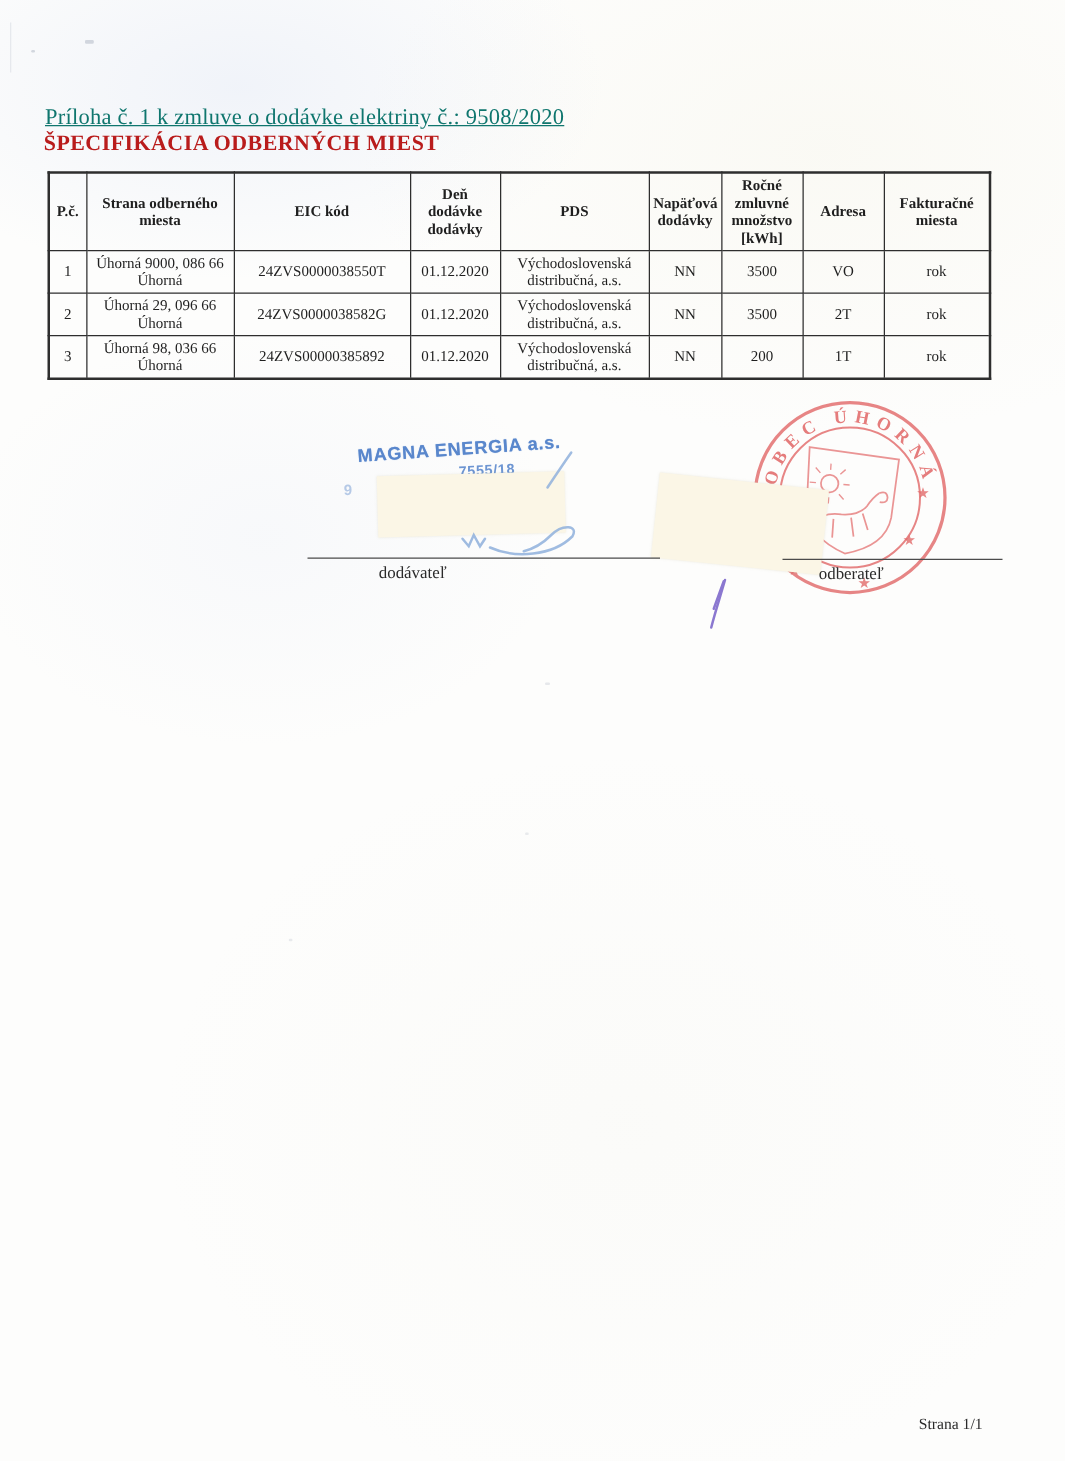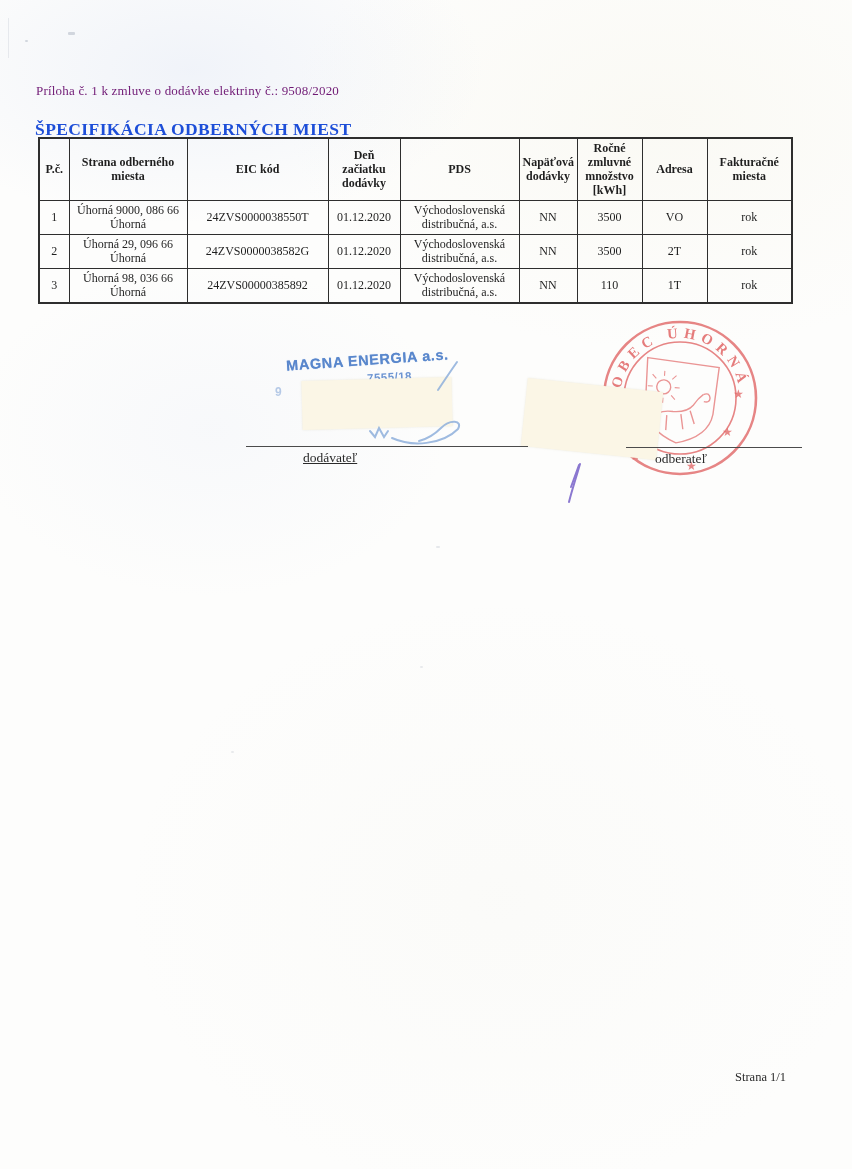--- a/index.html
+++ b/index.html
@@ -16,25 +16,25 @@
     background:
       radial-gradient(ellipse 420px 220px at 190px 70px, rgba(190,205,238,.20), transparent 70%),
       radial-gradient(ellipse 520px 320px at 660px 120px, rgba(236,231,203,.16), transparent 72%),
       radial-gradient(ellipse 340px 240px at 210px 430px, rgba(198,210,240,.10), transparent 70%),
       radial-gradient(ellipse 500px 400px at 500px 900px, rgba(225,225,210,.08), transparent 75%);
   }
   .edge-line{position:absolute;background:#d7dbe2;opacity:.55;}
 
   .header-note{
     position:absolute;left:36px;top:83px;
-    font-size:13px;color:#701a75;letter-spacing:.2px;
+    font-size:18px;color:#0f766e;letter-spacing:.2px;text-decoration:underline;
   }
   .doc-title{
     position:absolute;left:35px;top:104px;
-    font-size:17.5px;font-weight:bold;color:#1d4ed8;letter-spacing:.4px;margin-top:15px;
+    font-size:17.5px;font-weight:bold;color:#b91c1c;letter-spacing:.4px;
   }
 
   table.spec{
     position:absolute;left:38px;top:137px;
     border-collapse:collapse;table-layout:fixed;width:753px;
     font-size:12px;color:#1f1f1f;
   }
   table.spec th, table.spec td{
     border:1px solid #2e2e2e;
     text-align:center;vertical-align:middle;
@@ -74,21 +74,21 @@
   .redaction{
     position:absolute;background:#fbf6e6;
     box-shadow:0 0 2px rgba(180,170,130,.25);
   }
 
   .red-stamp{position:absolute;left:590px;top:308px;}
   .purple-pen{position:absolute;left:558px;top:452px;}
   .blue-sig{position:absolute;left:300px;top:350px;}
 
   .footer-page{
-    position:absolute;left:735px;top:1070px;
+    position:absolute;left:735px;top:1132px;
     font-size:12.5px;color:#2a2a2a;
   }
 
   .speck{position:absolute;background:#b9bfcb;opacity:.6;border-radius:1px;}
 </style>
 </head>
 <body>
 
 <div id="page">
   <div class="scan-bg"></div>
@@ -112,21 +112,21 @@
         <col style="width:58px">
       <col style="width:65px">
         <col style="width:65px">
         <col style="width:85px">
     </colgroup>
     <thead>
       <tr>
         <th>P.č.</th>
         <th>Strana odberného miesta</th>
         <th>EIC kód</th>
-        <th>Deň začiatku dodávky</th>
+        <th>Deň dodávke dodávky</th>
         <th>PDS</th>
         <th>Napäťová dodávky</th>
         <th>Ročné zmluvné množstvo [kWh]</th>
         <th>Adresa</th>
         <th>Fakturačné miesta</th>
       </tr>
     </thead>
     <tbody>
       <tr>
         <td>1</td>
@@ -150,21 +150,21 @@
         <td>2T</td>
         <td>rok</td>
       </tr>
       <tr>
         <td>3</td>
         <td>Úhorná 98, 036 66 Úhorná</td>
         <td>24ZVS00000385892</td>
         <td>01.12.2020</td>
         <td>Východoslovenská distribučná, a.s.</td>
         <td>NN</td>
-        <td>110</td>
+        <td>200</td>
         <td>1T</td>
         <td>rok</td>
       </tr>
     </tbody>
   </table>
 
   <svg class="red-stamp" width="180" height="180" viewBox="0 0 180 180">
     <g fill="none" stroke="#e26b6b" opacity="0.82">
       <circle cx="90" cy="90" r="76" stroke-width="2.6"></circle>
       <circle cx="90" cy="90" r="56" stroke-width="1.6"></circle>
@@ -205,21 +205,21 @@
 
   <svg class="blue-sig" width="240" height="120" viewBox="0 0 240 120">
     <g fill="none" stroke="#8fb0dc" stroke-width="2" stroke-linecap="round" opacity="0.85">
       <path d="M 157,12 C 150,22 144,31 138,40"></path>
       <path d="M 70,81 l 5,6 l 4,-9 l 5,9 l 4,-6"></path>
       <path d="M 92,88 C 112,97 142,95 158,79 C 163,70 150,69 141,78 C 134,85 127,89 119,91"></path>
     </g>
   </svg>
 
   <div class="sig-line" style="left:246px;top:446px;width:282px;"></div>
-  <div class="sig-label" style="left:303px;top:450px;text-decoration:underline;">dodávateľ</div>
+  <div class="sig-label" style="left:303px;top:450px;">dodávateľ</div>
 
   <div class="sig-line" style="left:626px;top:447px;width:176px;"></div>
   <div class="sig-label" style="left:655px;top:451px;">odberateľ</div>
 
   <svg class="purple-pen" width="34" height="58" viewBox="0 0 34 58">
     <g fill="none" stroke="#7f6acc" stroke-width="2" stroke-linecap="round" opacity="0.9">
       <path d="M 22,12 C 18,26 14,38 11,50"></path>
       <path d="M 13,35 L 21,13"></path>
     </g>
   </svg>

